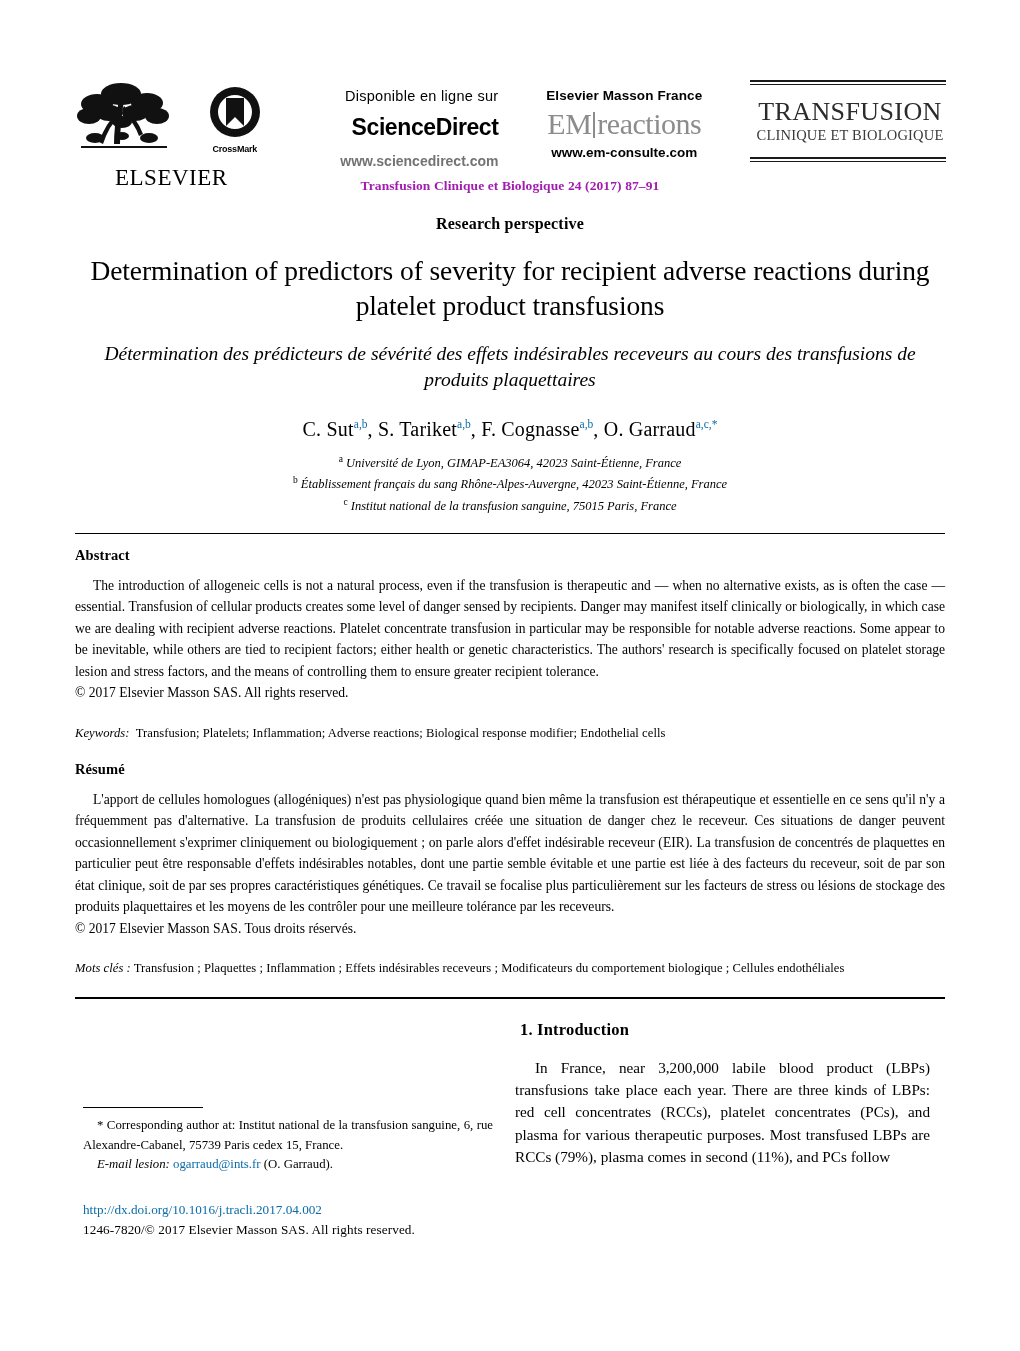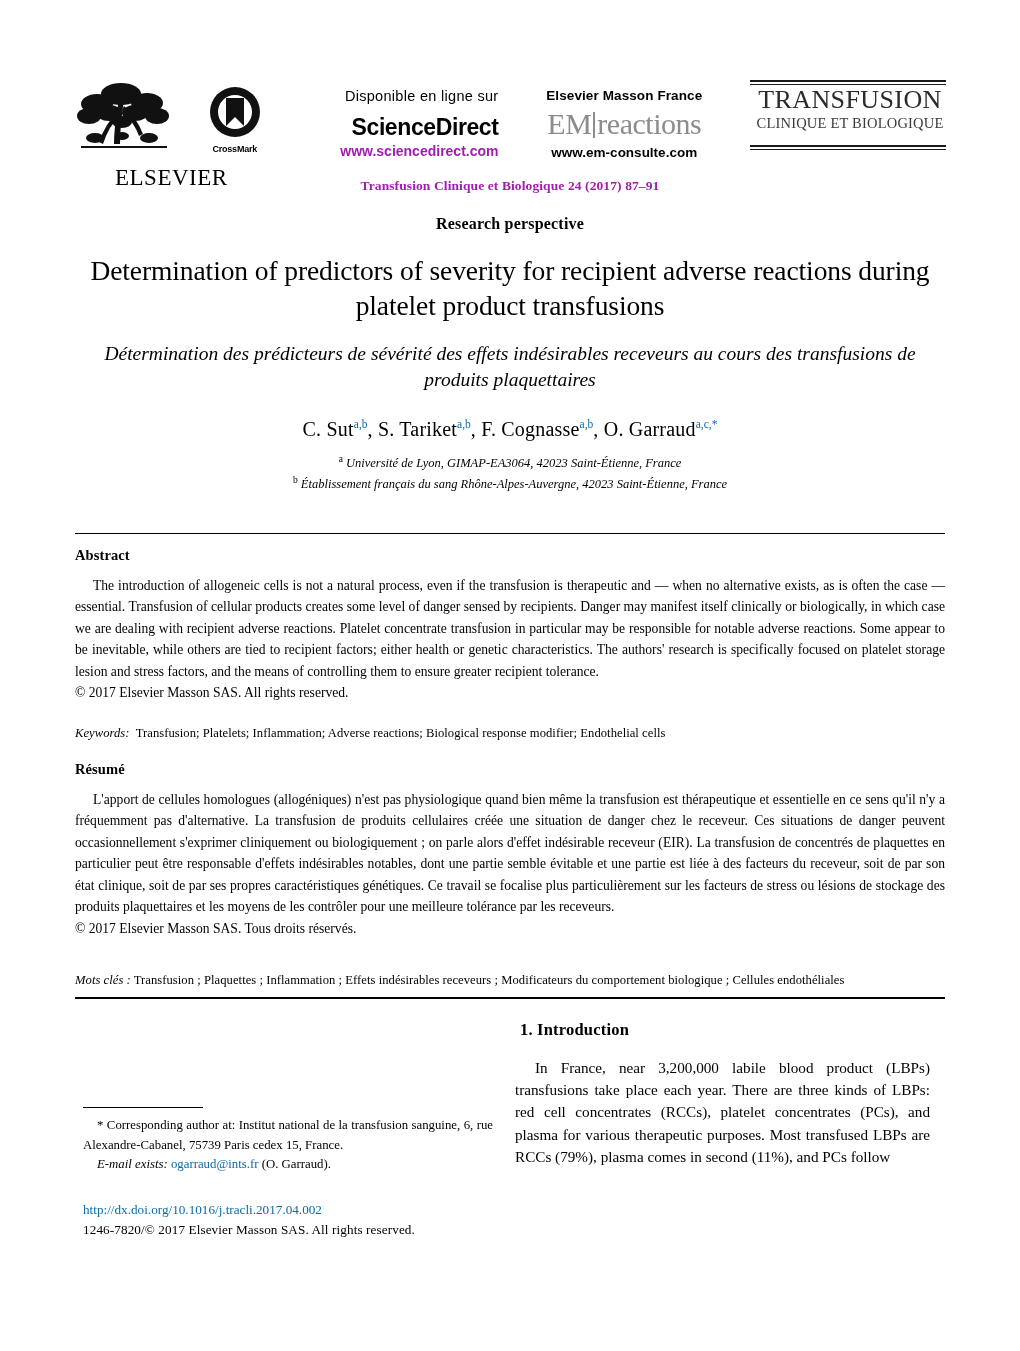--- a/index.html
+++ b/index.html
@@ -86,22 +86,22 @@
     font-family: "Liberation Sans", sans-serif;
     font-weight: bold;
     font-size: 23px;
     letter-spacing: -0.4px;
     margin-top: 10px;
   }
   .sd-url {
     font-family: "Liberation Sans", sans-serif;
     font-weight: bold;
     font-size: 14px;
-    color: #a21caf;
-    margin-top: 2px;
+    color: #737373;
+    margin-top: 12px;
   }
 
   
   .em-block {
     width: 212px;
     text-align: center;
     padding-top: 12px;
   }
   .em-top {
     font-family: "Liberation Sans", sans-serif;
@@ -142,21 +142,21 @@
     border-top: 2.5px solid #1a1a1a;
     border-bottom: 1.5px solid #1a1a1a;
     height: 2px;
     width: 196px;
   }
   .tcb-title {
     font-family: "Liberation Serif", serif;
     font-size: 26px;
     letter-spacing: 0.4px;
     color: #2b2b2b;
-    margin-top: 2px;
+    margin-top: 14px;
     line-height: 1;
   }
   .tcb-sub {
     font-family: "Liberation Serif", serif;
     font-size: 14.5px;
     letter-spacing: 0.2px;
     color: #3a3a3a;
     margin-top: 3px;
     line-height: 1;
   }
@@ -269,21 +269,21 @@
     line-height: 1.58;
   }
   .kw {
     font-family: "Liberation Serif", serif;
     font-size: 12.6px;
     margin-top: 22px;
     letter-spacing: 0.05px;
   }
   .kw i { font-style: italic; }
   .resume-head { margin-top: 20px; }
-  .resume-kw { margin-top: 34px; }
+  .resume-kw { margin-top: 22px; }
 
   
   .colwrap {
     position: absolute;
     left: 75px;
     top: 1020px;
     width: 870px;
     height: 240px;
   }
   .col-left {
@@ -427,20 +427,21 @@
     <div class="main-title">Determination of predictors of severity for recipient adverse reactions during platelet product transfusions</div>
     <div class="sub-title">Détermination des prédicteurs de sévérité des effets indésirables receveurs au cours des transfusions de produits plaquettaires</div>
 
     <div class="authors">
       <span>C. Sut</span><sup>a,b</sup>, <span>S. Tariket</span><sup>a,b</sup>, <span>F. Cognasse</span><sup>a,b</sup>, <span>O. Garraud</span><sup>a,c,*</sup>
     </div>
 
     <div class="affil">
       <div><sup>a</sup> <span>Université de Lyon, GIMAP-EA3064, 42023 Saint-Étienne, France</span></div>
       <div><sup>b</sup> <span>Établissement français du sang Rhône-Alpes-Auvergne, 42023 Saint-Étienne, France</span></div>
+      <div><sup>c</sup> <span>Institut national de la transfusion sanguine, 75015 Paris, France</span></div>
     </div>
 
   </div>
 
   <div class="rule rule-abstract-top"></div>
   <div class="rule rule-bottom"></div>
 
   <div class="absblock">
     <div class="sec-head">Abstract</div>
     <div class="body-just"><span class="indent">The introduction of allogeneic cells is not a natural process, even if the transfusion is therapeutic and — when no alternative exists, as is often the case — essential. Transfusion of cellular products creates some level of danger sensed by recipients. Danger may manifest itself clinically or biologically, in which case we are dealing with recipient adverse reactions. Platelet concentrate transfusion in particular may be responsible for notable adverse reactions. Some appear to be inevitable, while others are tied to recipient factors; either health or genetic characteristics. The authors' research is specifically focused on platelet storage lesion and stress factors, and the means of controlling them to ensure greater recipient tolerance.</span></div>
@@ -455,21 +456,21 @@
     <div class="kw resume-kw"><i>Mots clés :</i> <span>Transfusion ; Plaquettes ; Inflammation ; Effets indésirables receveurs ; Modificateurs du comportement biologique ; Cellules endothéliales</span></div>
   </div>
 
   <div class="colwrap">
 
     <div class="col-left">
       <div class="footnote">
         <div class="foot-rule"></div>
         <div class="foot-text">
           <div><span class="indent">*</span> <span>Corresponding author at: Institut national de la transfusion sanguine, 6, rue Alexandre-Cabanel, 75739 Paris cedex 15, France.</span></div>
-          <div><span class="indent"></span><i>E-mail exists:</i> <span class="link">ogarraud@ints.fr</span> <span>(O. Garraud).</span></div>
+          <div><span class="indent"></span><i>E-mail lesion:</i> <span class="link">ogarraud@ints.fr</span> <span>(O. Garraud).</span></div>
         </div>
       </div>
 
       <div class="doiblock">
         <div class="doi">http://dx.doi.org/10.1016/j.tracli.2017.04.002</div>
         <div class="issn">1246-7820/© 2017 Elsevier Masson SAS. All rights reserved.</div>
       </div>
     </div>
 
     <div class="col-right">

